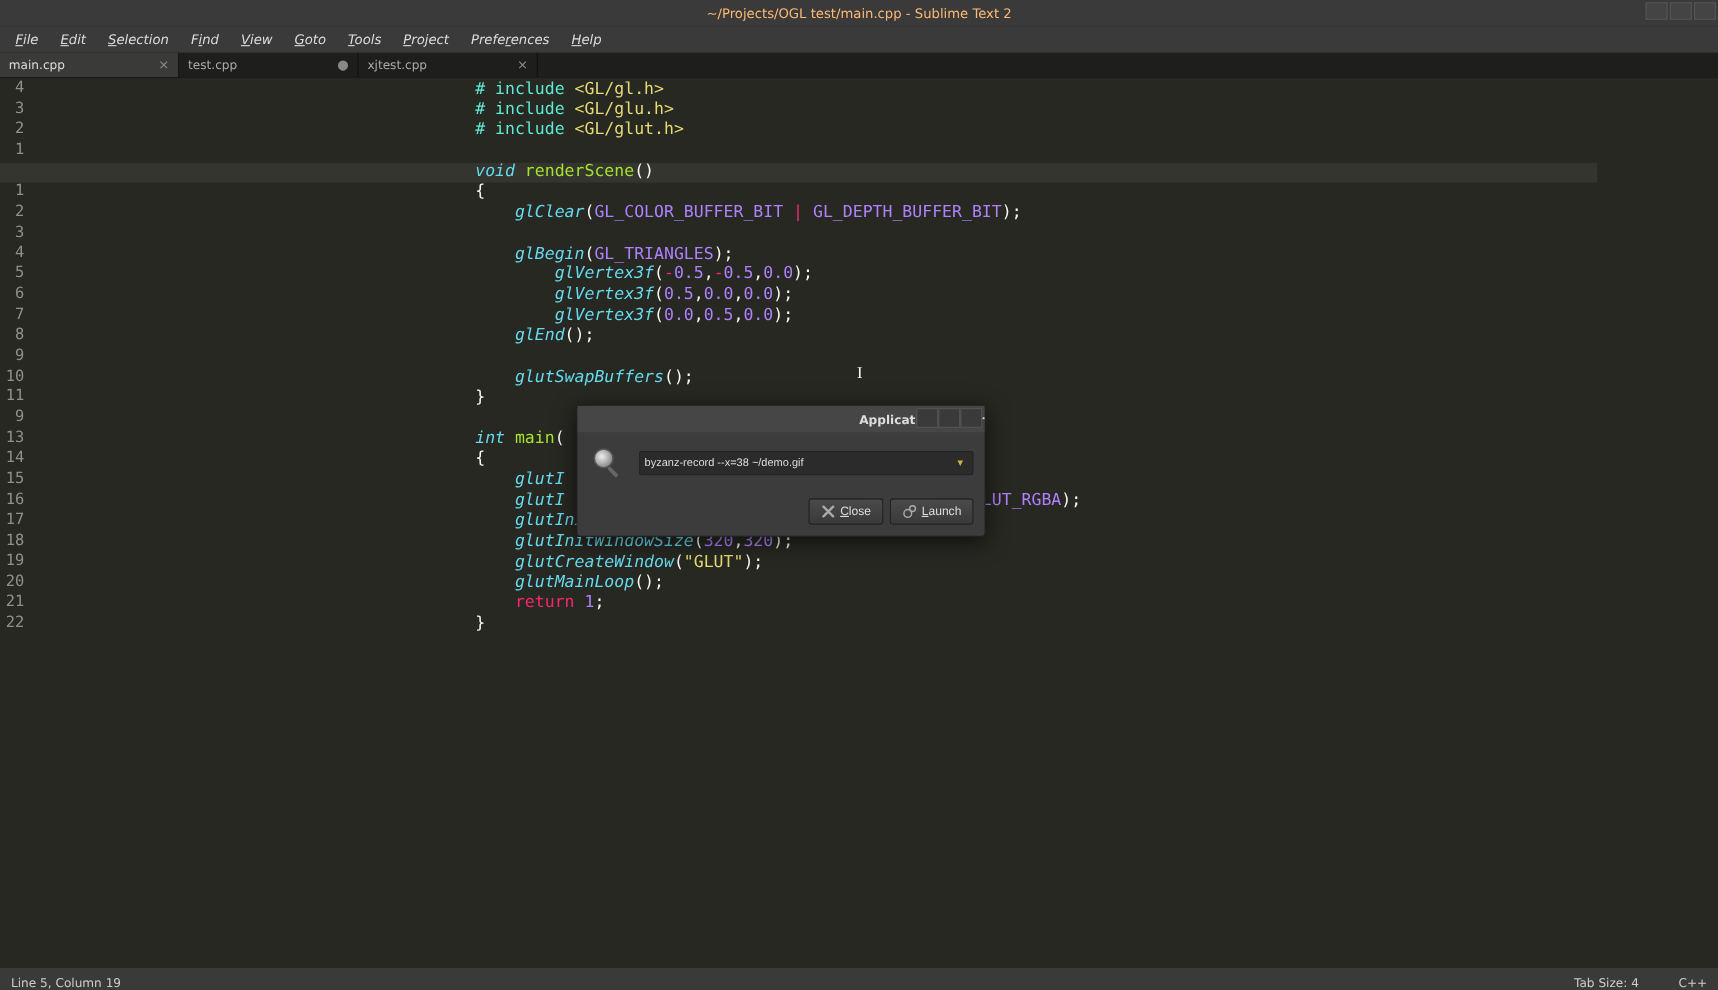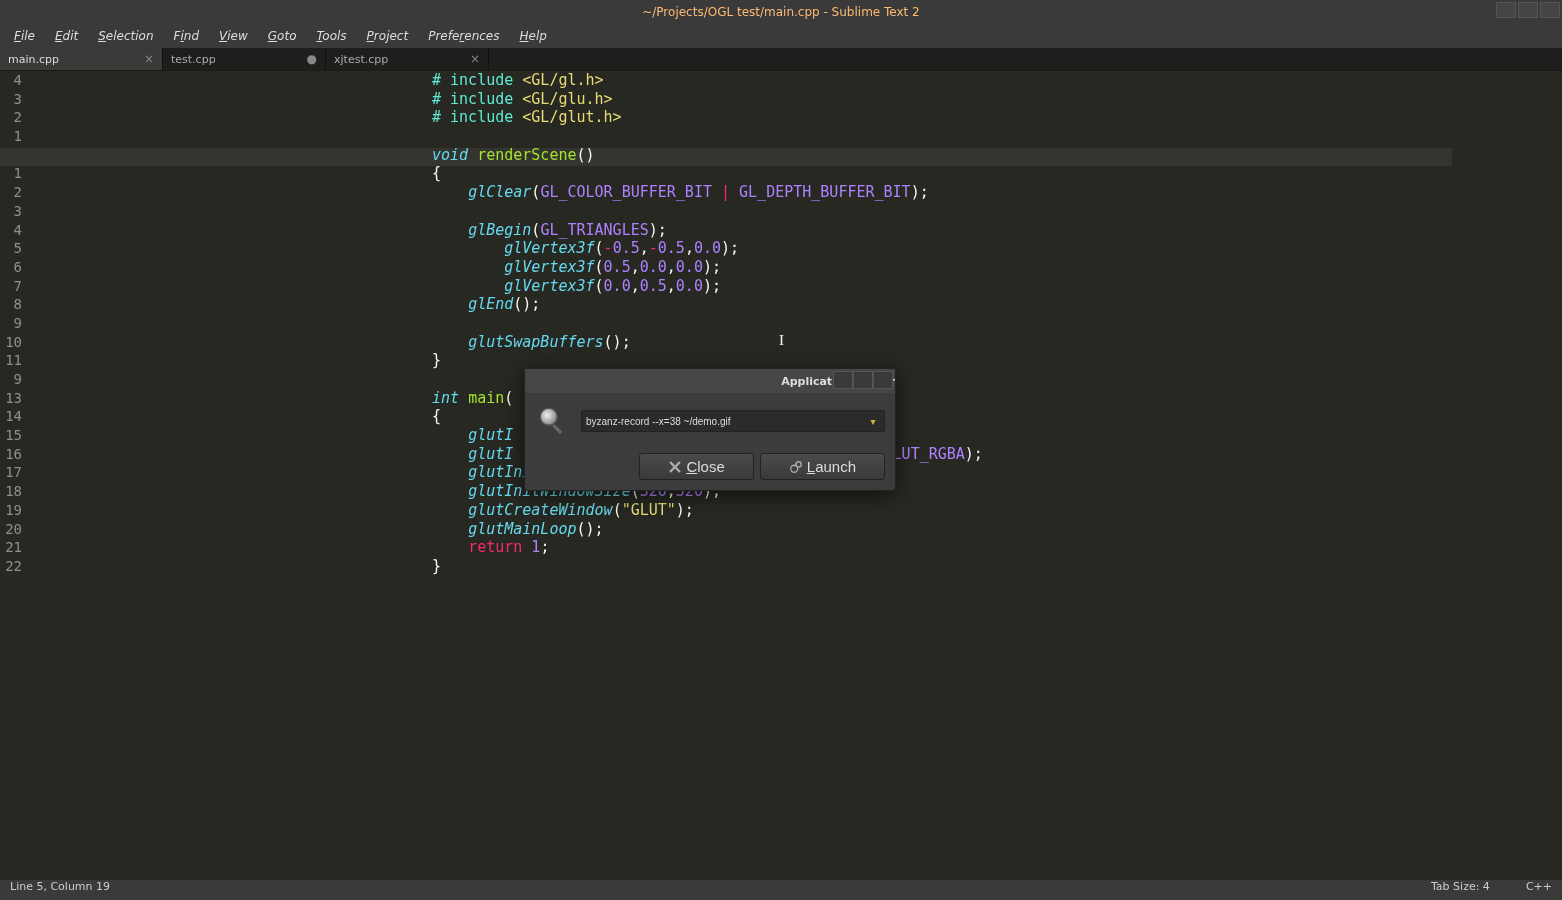--- a/index.html
+++ b/index.html
@@ -113,21 +113,21 @@
   background: #272822;
 }
 .statusbar {
   position: absolute;
   bottom: 0;
   left: 0;
   right: 0;
   height: 20px;
   background: #3a3a38;
   display: flex;
-  align-items: flex-start;
+  align-items: flex-end;
   justify-content: space-between;
   padding: 0 10px;
   font-size: 11px;
   color: #ccc;
 }
 .statusbar-right { display: flex; gap: 36px; }
 
 .dialog {
   position: absolute;
   left: 524px;
@@ -197,22 +197,22 @@
 .dialog-buttons {
   padding: 4px 10px 10px;
   display: flex;
   justify-content: flex-end;
   gap: 6px;
 }
 .dlg-btn {
   background: linear-gradient(#4a4a4a, #3a3a3a);
   border: 1px solid #222;
   border-radius: 3px;
-  padding: 4px 28px;
-  font-size: 15px;
+  padding: 4px 10px;
+  font-size: 11px;
   color: #ddd;
   display: flex;
   align-items: center;
   gap: 4px;
   cursor: pointer;
 }
 .dlg-btn .u { text-decoration: underline; }
 .btn-icon { width: 14px; height: 14px; }
 .main-wrapper { border-top: 1px solid #1a1a18; }
 .line-highlight {

